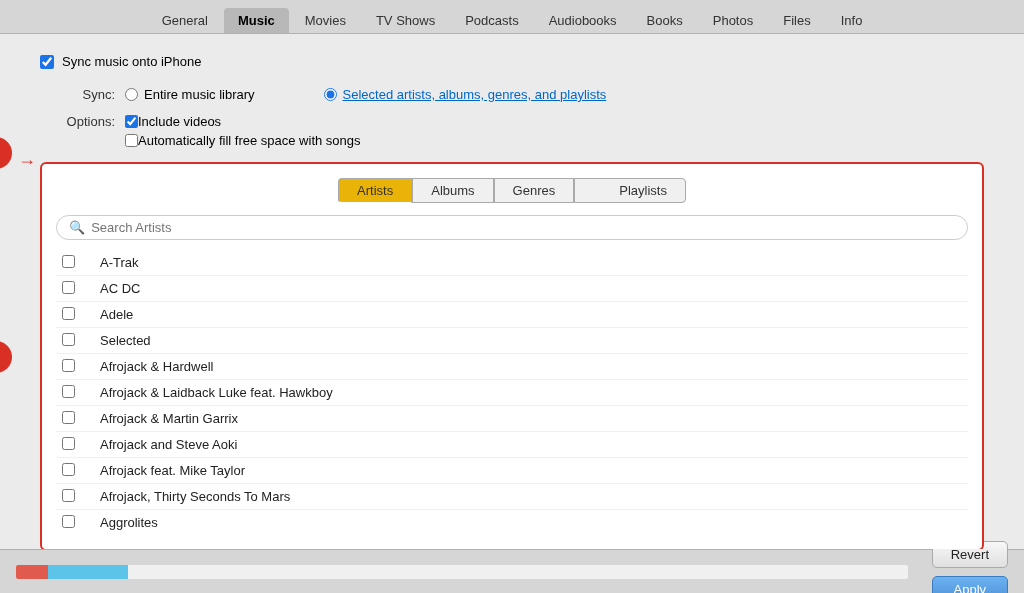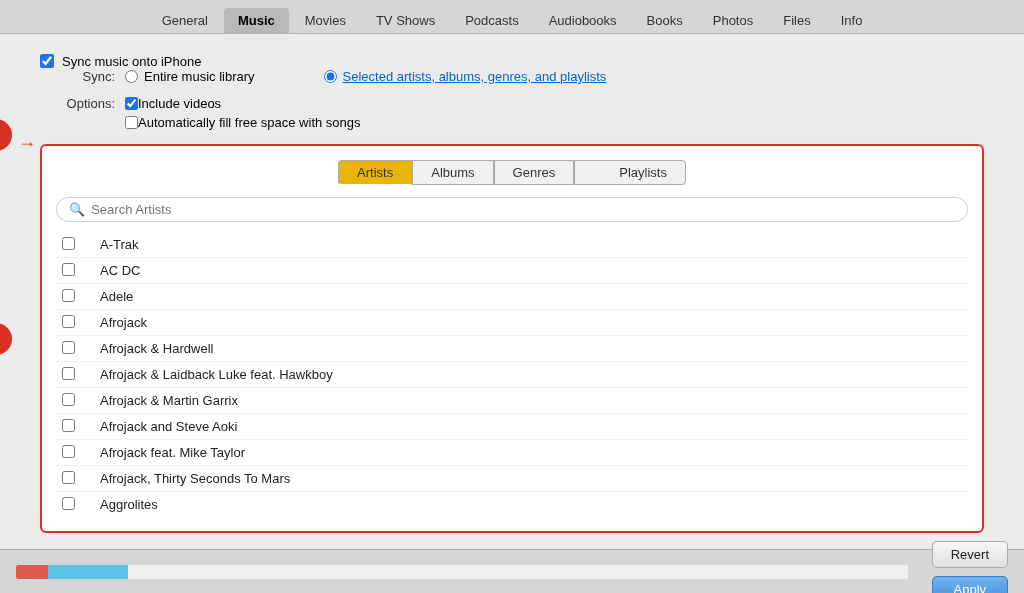--- a/index.html
+++ b/index.html
@@ -43,22 +43,23 @@
     .main-content {
       flex: 1;
       padding: 20px 40px 10px 40px;
       background: #ebebeb;
       overflow: hidden;
     }
 
     
     .sync-music-row {
       display: flex;
-      align-items: flex-start;
+      align-items: flex-end;
       gap: 8px;
+      margin-bottom: 18px;
     }
     .sync-music-row input[type="checkbox"] {
       width: 14px;
       height: 14px;
       accent-color: #1b73e8;
     }
 
     
     .sync-options {
       display: flex;
@@ -400,21 +401,21 @@
           <div class="artist-item">
             <input type="checkbox" style="">
             <span>AC DC</span>
           </div>
           <div class="artist-item">
             <input type="checkbox" style="">
             <span>Adele</span>
           </div>
           <div class="artist-item">
             <input type="checkbox" style="">
-            <span>Afrojack</span>
+            <span>Selected</span>
           </div>
           <div class="artist-item">
             <input type="checkbox" style="">
             <span>Afrojack &amp; Hardwell</span>
           </div>
           <div class="artist-item">
             <input type="checkbox" style="">
             <span>Afrojack &amp; Laidback Luke feat. Hawkboy</span>
           </div>
           <div class="artist-item">

